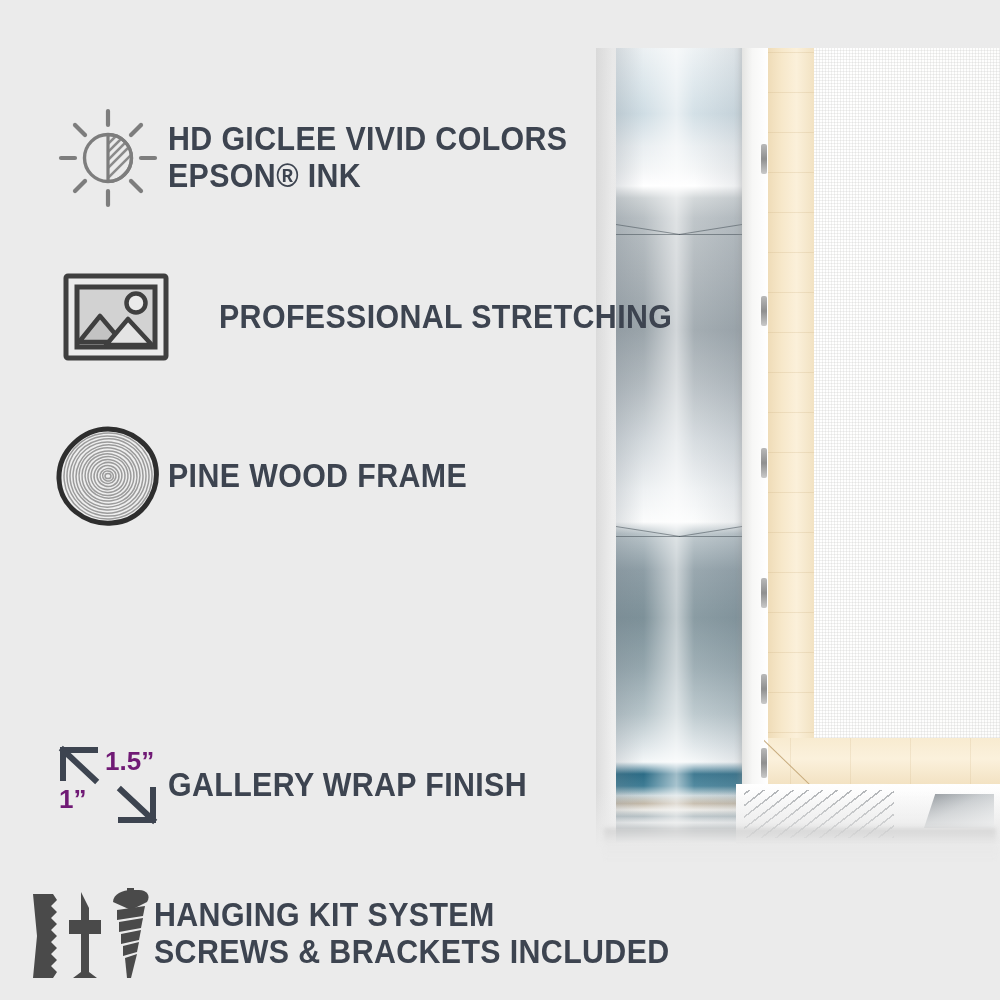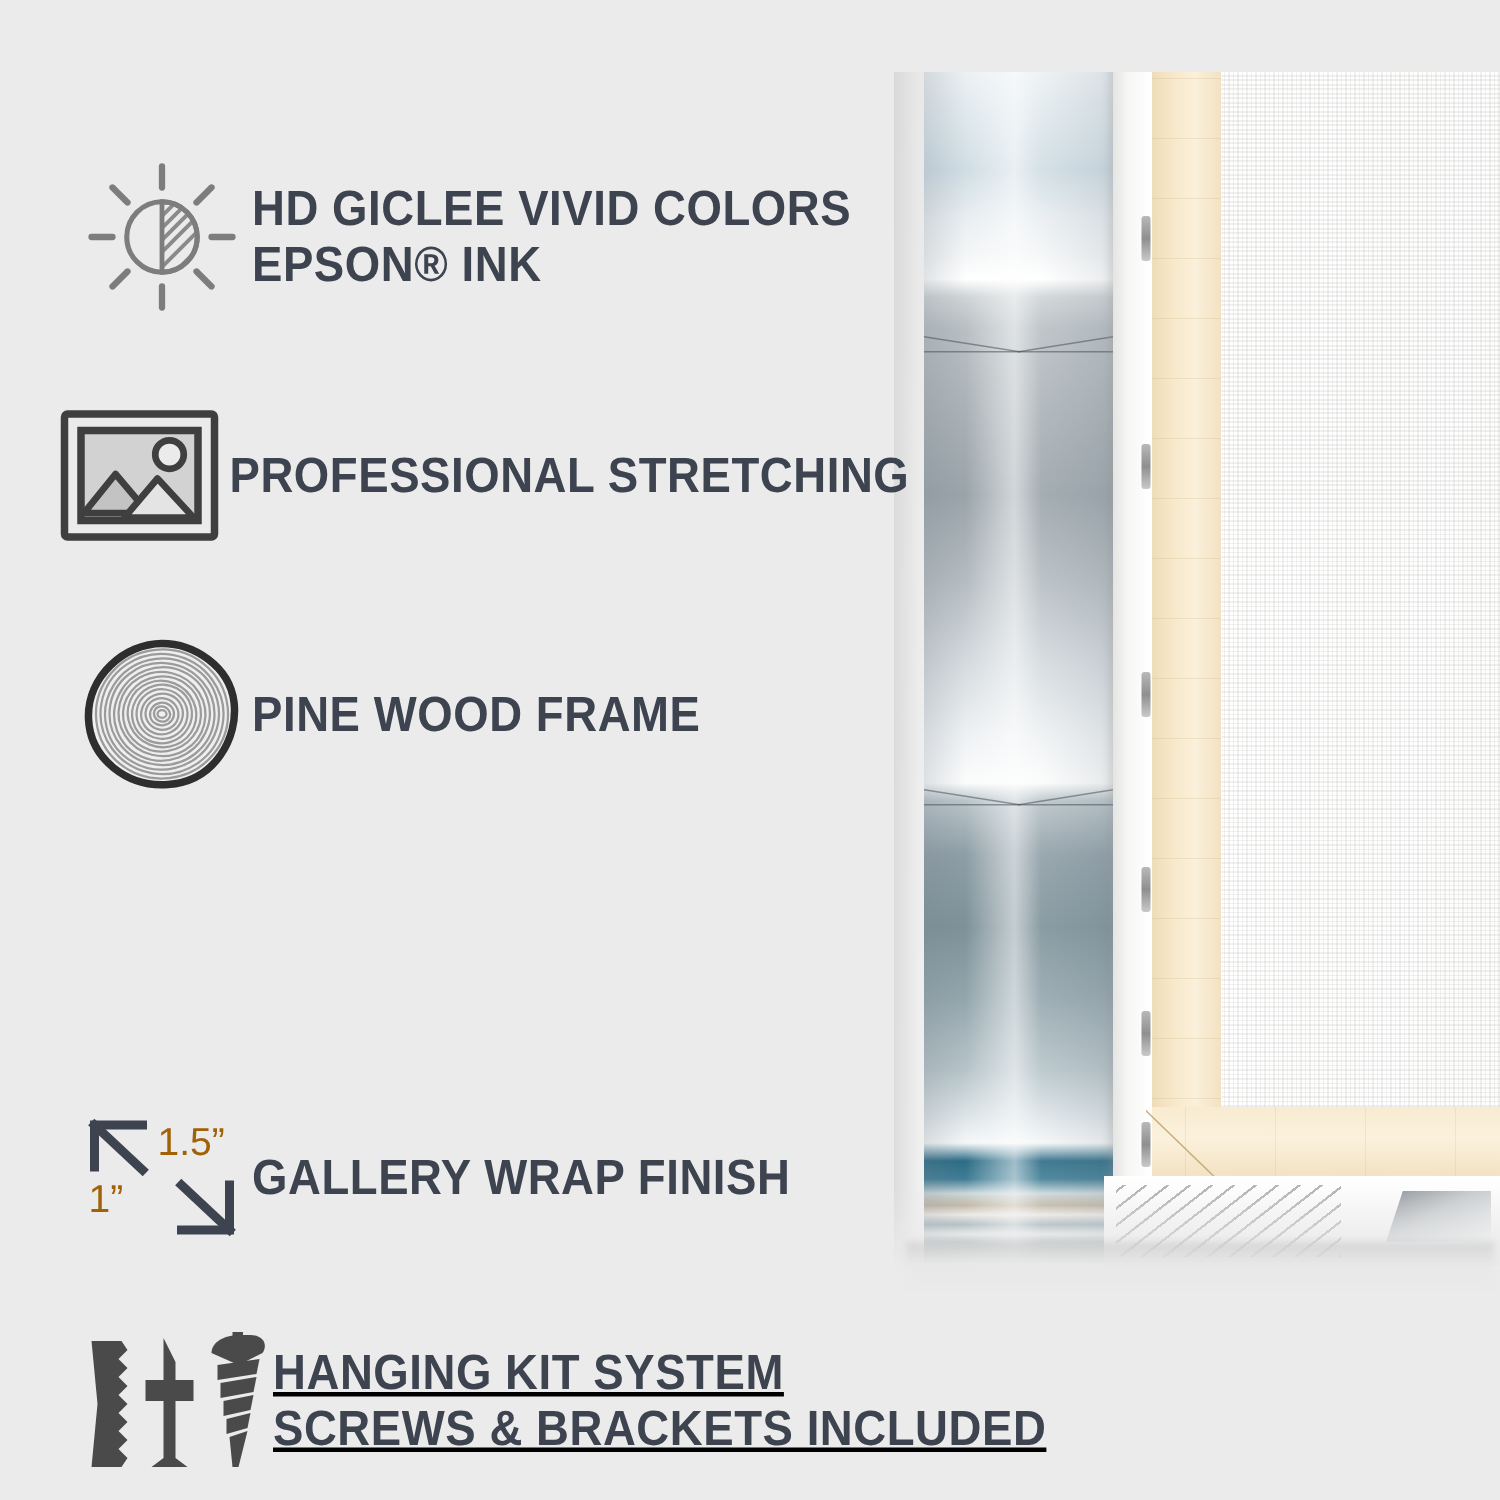--- a/index.html
+++ b/index.html
@@ -57,42 +57,42 @@
     line-height: 1.12;
     letter-spacing: 0.4px;
     transform: scaleX(0.92);
     transform-origin: left center;
     white-space: nowrap;
   }
   .feature-text .line { display: block; }
 
   
   #row-giclee      { top: 58px;  left: 48px; }
-  #row-stretching  { top: 222px; left: 33px; }
+  #row-stretching  { top: 222px; left: 56px; gap: 43px; }
   #row-pine        { top: 378px; left: 48px; }
   #row-packaging   { top: 528px; left: 48px; }
   #row-gallery     { top: 692px; left: 48px; }
-  #row-hanging     { top: 838px; left: 52px; text-decoration: underline; }
+  #row-hanging     { top: 838px; left: 24px; }
 
   #row-hanging .icon-box { width: 130px; flex: 0 0 130px; }
 
   
   .ico { display: block; }
 
   
   .wrap-icon {
     position: relative;
     width: 118px;
     height: 90px;
   }
   .wrap-icon svg { position: absolute; left: 0; top: 0; }
   .wrap-label {
     position: absolute;
-    color: #a16207;
-    font-weight: 400;
+    color: #701a75;
+    font-weight: 700;
     font-size: 26px;
     letter-spacing: 0px;
     white-space: nowrap;
   }
   .wrap-label.top { left: 56px; top: 6px; }
   .wrap-label.bottom { left: 10px; top: 44px; }
 
   
   .photo {
     position: absolute;

